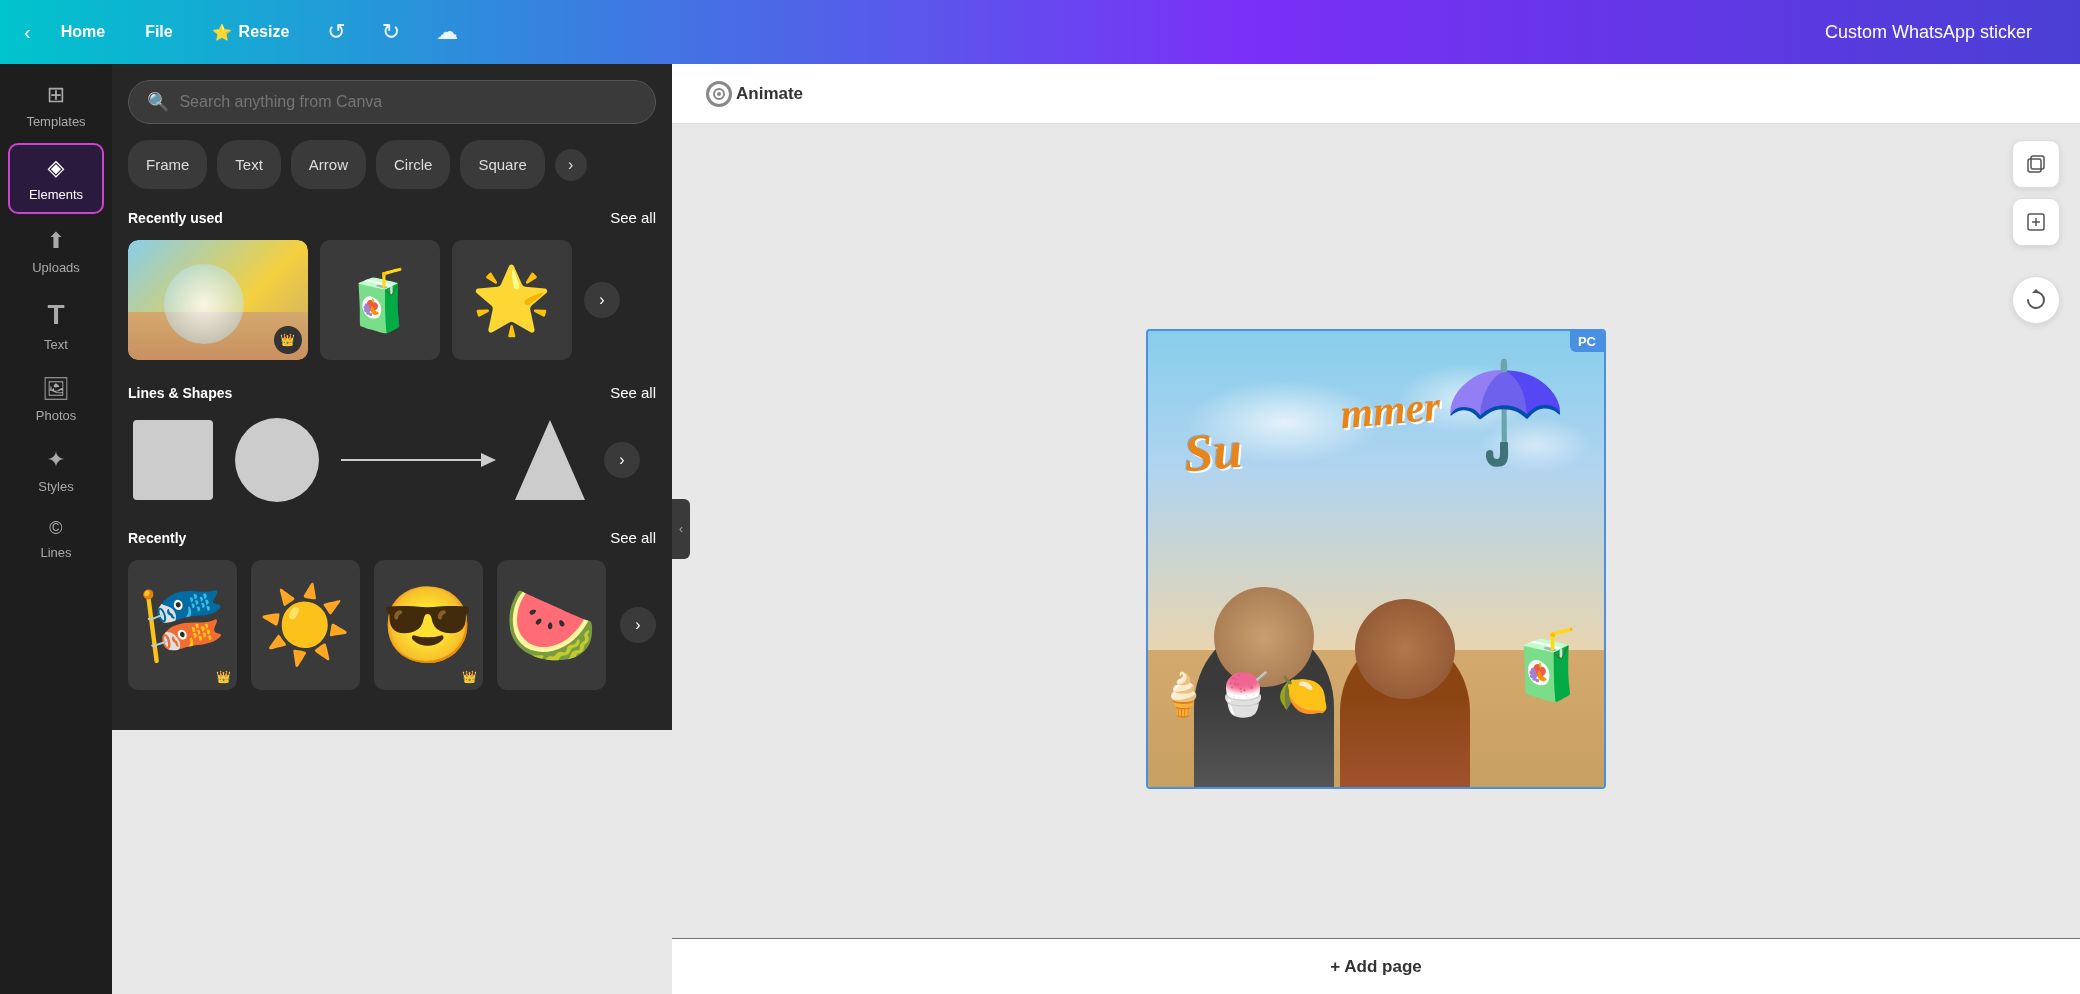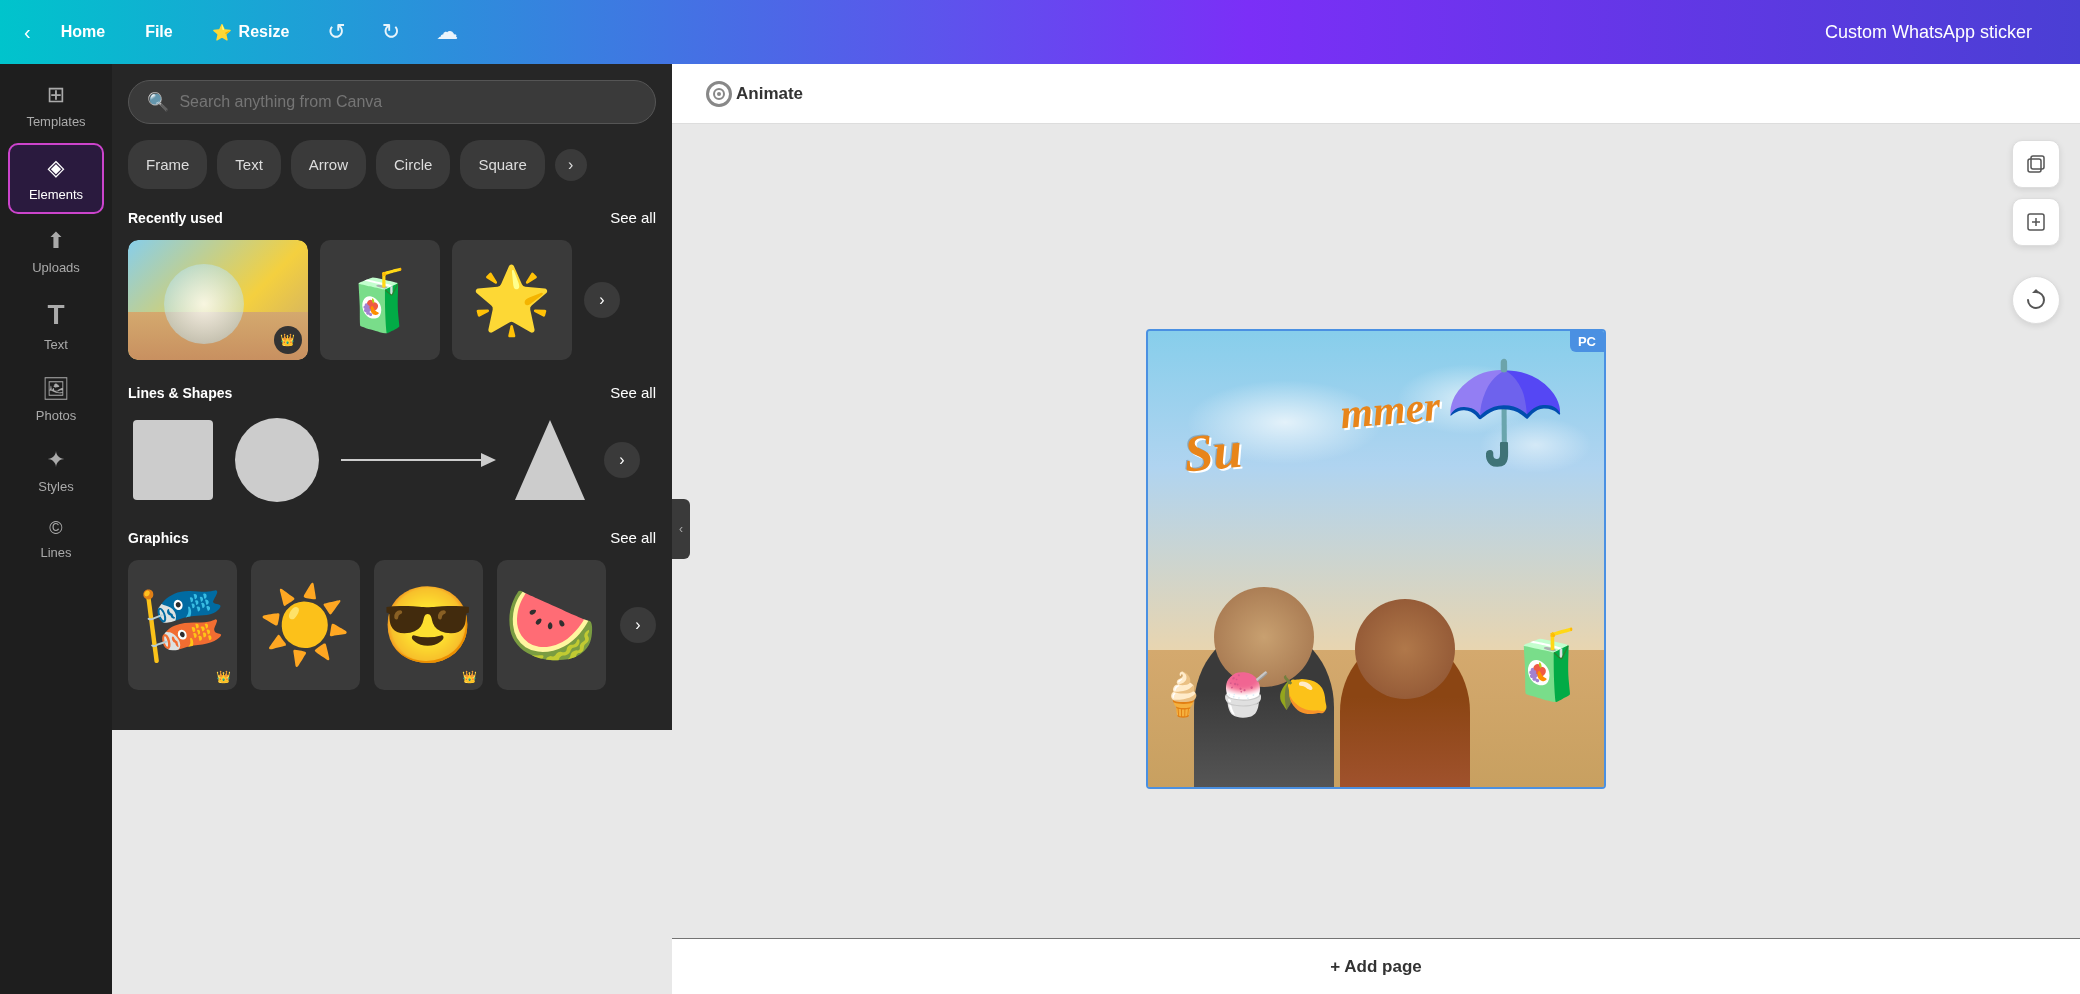--- a/index.html
+++ b/index.html
@@ -495,21 +495,21 @@
             <svg width="80" height="90">
               <polygon points="40,5 75,85 5,85" fill="#cccccc"></polygon>
             </svg>
           </div>
           <button class="scroll-btn">›</button>
         </div>
       </div>
 
       <div class="section">
         <div class="section-header">
-          <span class="section-title">Graphics</span>
+          <span class="section-title">Recently</span>
           <button class="see-all">See all</button>
         </div>
         <div class="graphics-grid">
           <div class="graphic-item">
             <span>🎏</span>
             <span class="crown-badge">👑</span>
           </div>
           <div class="graphic-item">
             <span style="font-size:75px;">☀️</span>
           </div>

